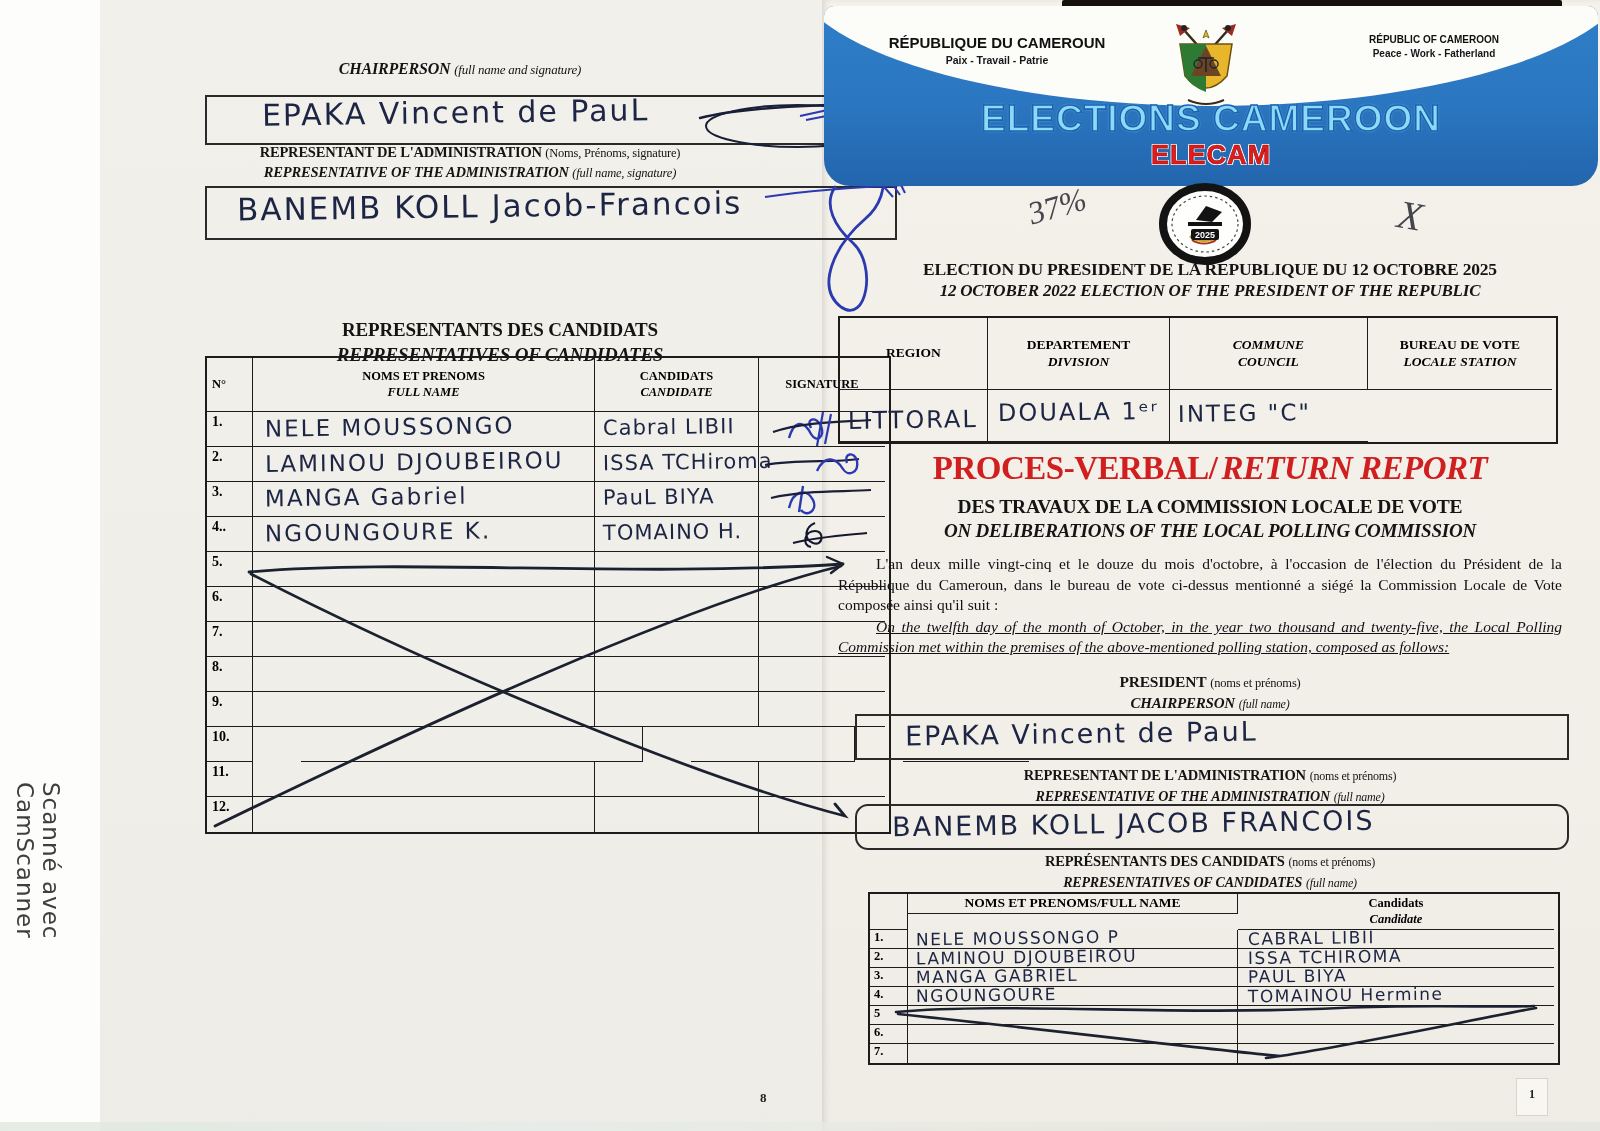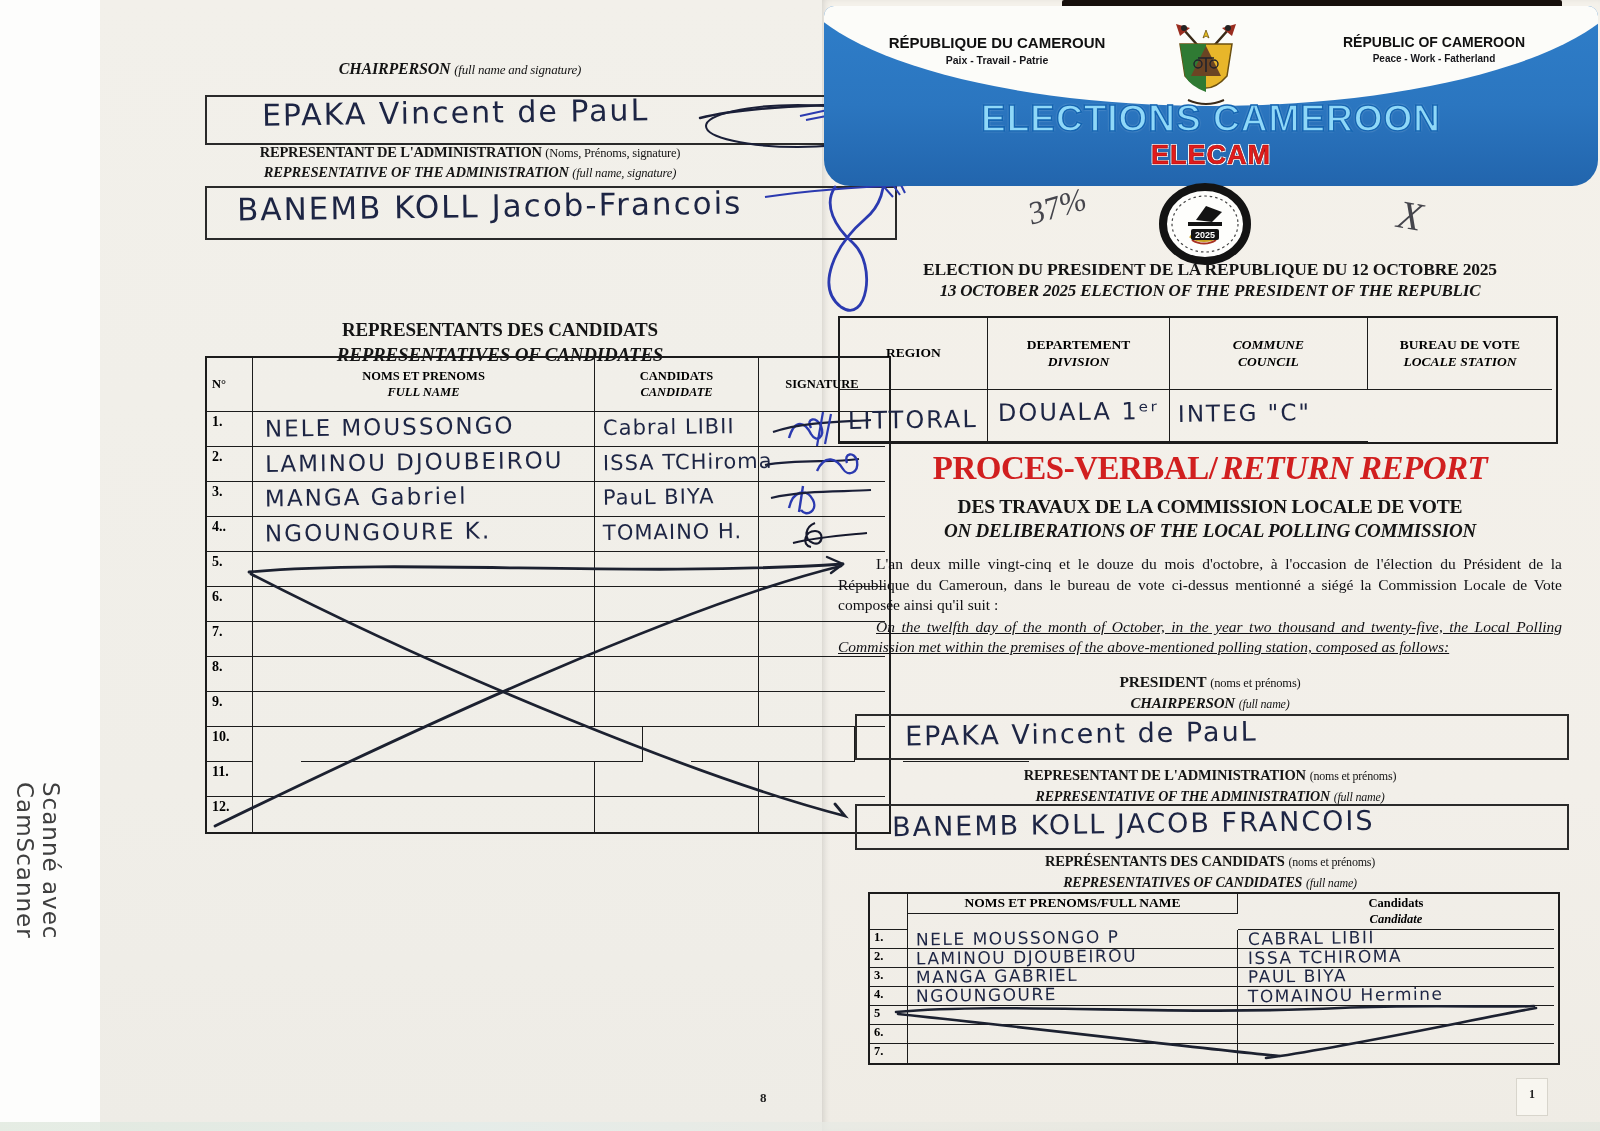--- a/index.html
+++ b/index.html
@@ -260,21 +260,21 @@
       <path d="M26,26 h26 v48 q-16,-6 -21,-16 z" fill="#2f7a33"></path>
       <path d="M52,28 l15,30 h-30 z" fill="#6b4423"></path>
       <path d="M49,20 l3,-8 3,8 -3,-2 z" fill="#e8c020" stroke="#6b5012" stroke-width=".8"></path>
       <path d="M44,40 h16 M52,40 v14" stroke="#20222c" stroke-width="1.6"></path>
       <circle cx="44" cy="46" r="4" fill="none" stroke="#20222c" stroke-width="1.4"></circle>
       <circle cx="60" cy="46" r="4" fill="none" stroke="#20222c" stroke-width="1.4"></circle>
       <path d="M34,82 q18,8 36,0" stroke="#3a2a18" stroke-width="2" fill="none"></path>
     </svg>
 
     <div class="abs c" style="left:490px;top:28px;width:240px;font-family:'Liberation Sans',sans-serif;">
-      <div class="b" style="font-size:14px;color:#101010;">RÉPUBLIC OF CAMEROON</div>
+      <div class="b" style="font-size:10px;color:#101010;">RÉPUBLIC OF CAMEROON</div>
       <div class="b" style="font-size:10px;color:#15151a;margin-top:3px;">Peace - Work - Fatherland</div>
     </div>
     <div class="abs c org-name" style="left:0;top:92px;width:774px;">ELECTIONS CAMEROON</div>
     <div class="abs c org-abbr" style="left:0;top:134px;width:774px;">ELECAM</div>
   </div>
 
   <div class="abs hand-mark" style="left:1028px;top:188px;font-size:32px;transform:rotate(-16deg) skewX(-8deg);">37%</div>
   <svg class="abs" style="left:1158px;top:184px;" width="94" height="80" viewBox="0 0 94 80">
     <ellipse cx="47" cy="40" rx="42" ry="37" fill="#fefefc" stroke="#131313" stroke-width="8"></ellipse>
     <ellipse cx="47" cy="40" rx="33" ry="28" fill="none" stroke="#444" stroke-width="1.2" stroke-dasharray="2.5,3"></ellipse>
@@ -282,21 +282,21 @@
     <path d="M58,56 a20,18 0 0 1 -24,0" stroke="#a83020" stroke-width="2" fill="none"></path>
     <path d="M30,38 h34 v4 h-34 z" fill="#131313"></path>
     <path d="M38,36 l10,-14 16,6 -10,10 z" fill="#131313"></path>
     <rect x="33" y="45" width="28" height="11" rx="2" fill="#131313"></rect>
     <text x="47" y="54" text-anchor="middle" font-family="Liberation Sans,sans-serif" font-size="9" font-weight="bold" fill="#ffffff">2025</text>
   </svg>
   <div class="abs hand-mark i" style="left:1398px;top:192px;font-size:40px;transform:rotate(10deg);font-weight:normal;">X</div>
 
   <div class="abs c heading" style="left:836px;top:258px;width:748px;line-height:1.28;">
     <div class="b nowrap" style="font-size:17.5px;">ELECTION DU PRESIDENT DE LA REPUBLIQUE DU 12 OCTOBRE 2025</div>
-    <div class="b i nowrap" style="font-size:17px;">13 OCTOBER 2025 ELECTION OF THE PRESIDENT OF THE REPUBLIC</div>
+    <div class="b i nowrap" style="font-size:17px;">12 OCTOBER 2022 ELECTION OF THE PRESIDENT OF THE REPUBLIC</div>
   </div>
 
   <div class="abs tbl" style="left:838px;top:316px;width:716px;">
     <div style="display:grid;grid-template-columns:148px 182px 198px 184px;">
       <div class="cell hdr c" style="height:72px;display:flex;flex-direction:column;justify-content:center;font-size:13.5px;">
         <div>REGION</div>
       </div>
       <div class="cell hdr c" style="height:72px;display:flex;flex-direction:column;justify-content:center;font-size:13.5px;">
         <div>DEPARTEMENT</div>
         <div class="i">DIVISION</div>
@@ -344,21 +344,21 @@
   <div class="abs name-box" style="left:855px;top:714px;width:710px;height:42px;">
     <div class="hw" style="position:absolute;left:48px;top:2px;font-size:27px;">EPAKA  Vincent  de  PauL</div>
   </div>
 
   <div class="abs c heading" style="left:836px;top:764px;width:748px;line-height:1.32;">
     <div class="nowrap"><span class="b" style="font-size:14.5px;">REPRESENTANT DE L'ADMINISTRATION</span>
       <span style="font-size:12px;">(noms et prénoms)</span></div>
     <div class="nowrap"><span class="b i" style="font-size:14px;">REPRESENTATIVE OF THE ADMINISTRATION</span>
       <span class="i" style="font-size:12px;">(full name)</span></div>
   </div>
-  <div class="abs name-box" style="left:855px;top:804px;width:710px;height:42px;">
+  <div class="abs name-box" style="left:855px;top:804px;width:710px;height:42px;border-radius:13px;">
     <div class="hw" style="position:absolute;left:35px;top:2px;font-size:27px;">BANEMB  KOLL  JACOB  FRANCOIS</div>
   </div>
 
   <div class="abs c heading" style="left:836px;top:850px;width:748px;line-height:1.32;">
     <div class="nowrap"><span class="b" style="font-size:14.5px;">REPRÉSENTANTS DES CANDIDATS</span>
       <span style="font-size:12px;">(noms et prénoms)</span></div>
     <div class="nowrap"><span class="b i" style="font-size:14px;">REPRESENTATIVES OF CANDIDATES</span>
       <span class="i" style="font-size:12px;">(full name)</span></div>
   </div>
 

